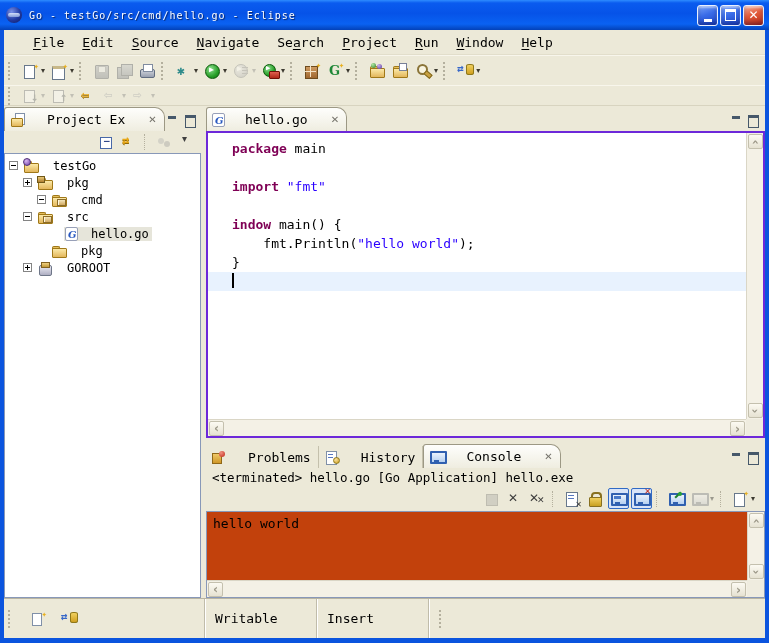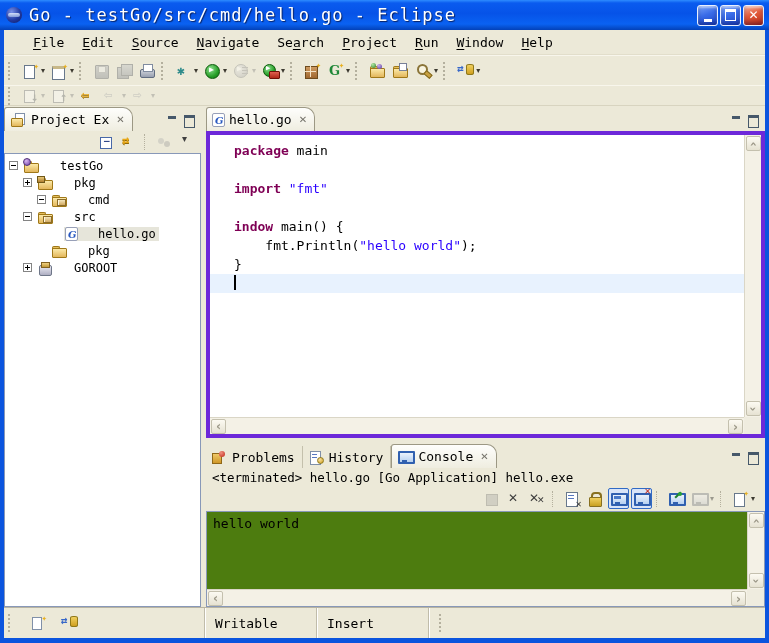--- a/index.html
+++ b/index.html
@@ -2,21 +2,21 @@
 <html><head>
 <meta charset="utf-8">
 <style>
   *{box-sizing:border-box;margin:0;padding:0}
   html,body{width:769px;height:643px;overflow:hidden}
   body{font-family:"DejaVu Sans Mono",monospace;font-size:12px;color:#000;background:#0842C8}
 
   .frame{width:769px;height:643px;position:relative;background:#0B54DE}
   .titlebar{height:30px;display:flex;align-items:center;padding:0 5px 0 6px;
     background:linear-gradient(180deg,#2E8CFF 0%,#0A5BEF 10%,#0653E8 45%,#0A62F2 80%,#0341B8 100%);}
-  .title-text{color:#fff;font-size:17px;letter-spacing:1px;margin-left:6px;flex:1;white-space:nowrap;overflow:hidden;text-shadow:1px 1px 1px #082060}
+  .title-text{color:#fff;font-size:10px;letter-spacing:1px;margin-left:6px;flex:1;white-space:nowrap;overflow:hidden;text-shadow:1px 1px 1px #082060}
   .winbtns{display:flex;gap:2px}
   .wbtn{width:21px;height:21px;border:1px solid #E8F0FF;border-radius:3px;display:flex;align-items:center;justify-content:center;color:#fff;box-shadow:inset 0 -3px 4px rgba(0,0,60,.35), inset 0 2px 2px rgba(255,255,255,.45)}
   .wbtn.minb,.wbtn.maxb{background:linear-gradient(160deg,#7AA4F8 0%,#3A6CE8 45%,#1E48C8 100%)}
   .wbtn.closeb{background:linear-gradient(160deg,#F4B09A 0%,#E25B3A 45%,#BE2C12 100%)}
   .wbtn.minb::before{content:"";width:8px;height:3px;background:#fff;align-self:flex-end;margin-bottom:3px}
   .wbtn.maxb::before{content:"";width:9px;height:8px;border:1px solid #fff;border-top:3px solid #fff}
   .wbtn.closeb::before{content:"✕";font:bold 12px/12px "DejaVu Sans",sans-serif}
 
   .client{position:absolute;left:4px;right:4px;top:30px;bottom:5px;background:#ECE9D8;display:flex;flex-direction:column}
   .menubar{height:25px;display:flex;align-items:center;padding-left:20px;background:#ECE9D8;border-bottom:1px solid #E2DECB}
@@ -136,43 +136,43 @@
   .fast-view-icon i::after{content:"✦";position:absolute;right:0;top:-2px;font-size:9px;color:#E8B020}
 
   
   .main{flex:1;display:flex;min-height:0}
   .left-col{width:197px;display:flex;flex-direction:column}
   .sash-v{width:5px}
   .right-col{flex:1;display:flex;flex-direction:column;min-width:0}
   .sash-h{height:5px}
 
   .view-header{height:25px;display:flex;align-items:flex-end}
-  .vtab{display:flex;align-items:center;gap:4px;height:24px;padding:0 7px 0 5px;border:1px solid #9C9884;border-bottom:none;border-radius:3px 10px 0 0;background:linear-gradient(#FEFEFC,#EFEDE0);font-size:13px;white-space:nowrap}
+  .vtab{display:flex;align-items:center;gap:20px;height:24px;padding:0 7px 0 5px;border:1px solid #9C9884;border-bottom:none;border-radius:3px 10px 0 0;background:linear-gradient(#FEFEFC,#EFEDE0);font-size:13px;white-space:nowrap}
   .vtab.inactive{background:transparent;border:none;border-right:1px solid #C4C0AC;border-radius:0;height:22px}
   .tab-close{color:#74726A;font:bold 10px/10px "DejaVu Sans",sans-serif;margin-left:3px}
   .view-ctl{margin-left:auto;display:flex;align-items:center;padding:0 4px 4px 0;gap:3px}
   .vbtn{width:15px;height:13px;display:flex;justify-content:center}
   .vbtn.min::before{content:"";width:8px;height:3px;background:#46586A;margin-top:2px}
   .vbtn.max::before{content:"";width:9px;height:9px;border:1px solid #46586A;border-top:3px solid #46586A;margin-top:1px}
   .panel-body{flex:1;background:#fff;border:1px solid #8898B8;position:relative;overflow:hidden;min-height:0}
 
   .pe-toolbar{height:22px;display:flex;align-items:center;justify-content:flex-end;gap:2px;padding-right:3px}
   .pe-sep{width:6px;height:16px;border-left:1px dotted #B4B09E;margin:0 2px}
 
   .tree{padding-top:3px}
   .tree-row{height:17px;display:flex;align-items:center;font-size:12px;white-space:nowrap}
   .exp{width:9px;height:9px;flex:0 0 9px;border:1px solid #848484;background:#fff;position:relative;margin-right:4px}
   .exp::before{content:"";position:absolute;left:1px;top:3px;width:5px;height:1px;background:#000}
   .exp.plus::after{content:"";position:absolute;left:3px;top:1px;width:1px;height:5px;background:#000}
   .exp-blank{width:13px;flex:0 0 13px}
-  .row-inner{display:flex;align-items:center;gap:20px;padding:0 3px 0 1px}
+  .row-inner{display:flex;align-items:center;gap:13px;padding:0 3px 0 1px}
   .tree-row.selected .row-inner{background:#E6E5DA}
 
   
-  .ed-body{position:relative;background:#fff;border:4px solid #6d28d9;flex:1;min-height:0}
+  .ed-body{position:relative;background:#fff;border:2px solid #6d28d9;flex:1;min-height:0}
   .code-area{position:absolute;left:0;top:0;right:17px;bottom:17px;overflow:hidden;padding-top:6px}
   .code-line{white-space:pre;height:19px;font:13px/19px "DejaVu Sans Mono",monospace;padding-left:24px}
   .code-line.current{background:#E8F2FE}
   .tok-keyword{color:#7F0055;font-weight:bold}
   .tok-string{color:#2A00FF}
   .caret{display:inline-block;width:2px;height:15px;background:#000;vertical-align:-2px}
 
   .sbv{position:absolute;top:0;right:0;bottom:17px;width:17px;background:#F4F1E6;border-left:1px solid #DAD6C6}
   .sbh{position:absolute;left:0;right:17px;bottom:0;height:17px;background:#F4F1E6;border-top:1px solid #DAD6C6}
   .sb-corner{position:absolute;right:0;bottom:0;width:17px;height:17px;background:#EFECDF}
@@ -182,25 +182,25 @@
   .sbtn.down{bottom:1px;left:1px}.sbtn.down::before{transform:rotate(90deg)}
   .sbtn.left{left:1px;top:1px}.sbtn.left::before{transform:rotate(180deg)}
   .sbtn.right{right:1px;top:1px}
 
   
   .con-label{height:18px;font-size:12.5px;padding:2px 0 0 6px;white-space:nowrap}
   .con-toolbar{height:25px;display:flex;align-items:center;justify-content:flex-end;gap:2px;padding-right:8px}
   .cbtn{height:21px;min-width:20px;display:inline-flex;align-items:center;justify-content:center;border:1px solid transparent;border-radius:2px;padding:0 1px}
   .cbtn.disabled{opacity:.45;filter:grayscale(.6)}
   .cbtn.pressed{border-color:#316AC5;background:#D8E4F8}
-  .con-body{position:relative;background:#4d7c0f;border:1px solid #8898B8;flex:1;min-height:0}
+  .con-body{position:relative;background:#c2410c;border:1px solid #8898B8;flex:1;min-height:0}
   .con-out{position:absolute;left:0;top:0;right:17px;bottom:17px;padding:3px 6px;font:13px/17px "DejaVu Sans Mono",monospace;white-space:pre}
 
   
-  .statusbar{height:31px;display:flex;align-items:stretch;border-top:1px solid #B8B4A2;background:#ECE9D8}
+  .statusbar{height:40px;display:flex;align-items:stretch;border-top:1px solid #B8B4A2;background:#ECE9D8}
   .sb-cell{display:flex;align-items:center;padding:0 10px;font-size:13px;border-right:1px solid #C0BCAA;box-shadow:1px 0 0 #FFFFFF}
   .sb-left{width:201px;gap:8px;padding-left:4px}
   .sb-grip{width:6px;border-left:2px dotted #B4B09E;height:18px;align-self:center;margin-right:6px}
   .sb-w{width:112px}
   .sb-i{width:112px}
   .sb-rest{flex:1;border-right:none;box-shadow:none;display:flex;align-items:center}
 </style>
 </head>
 <body>
 

